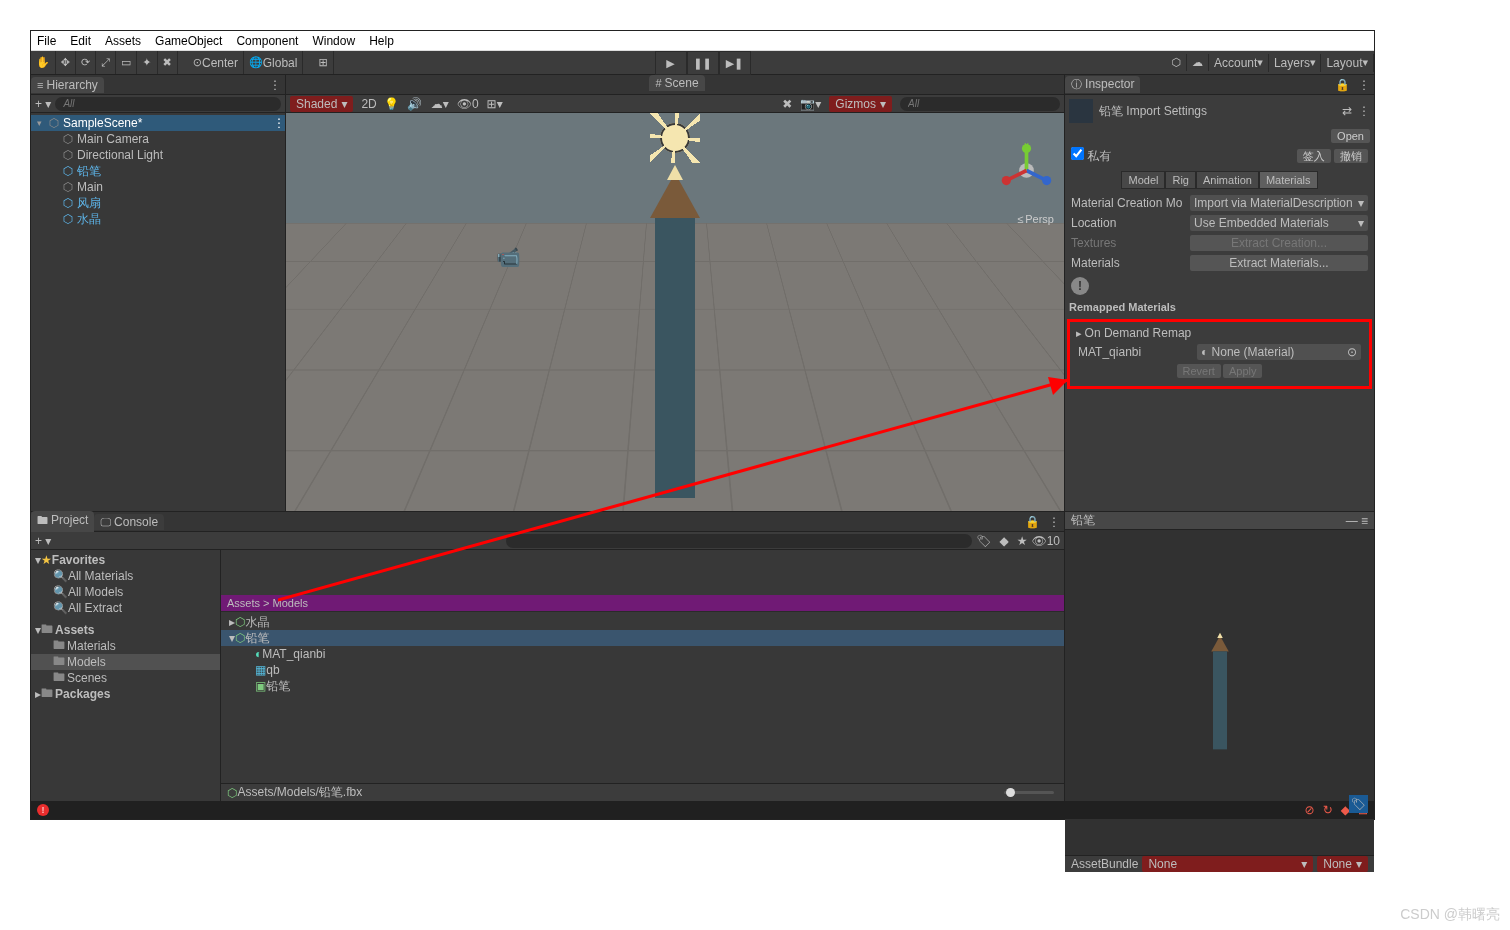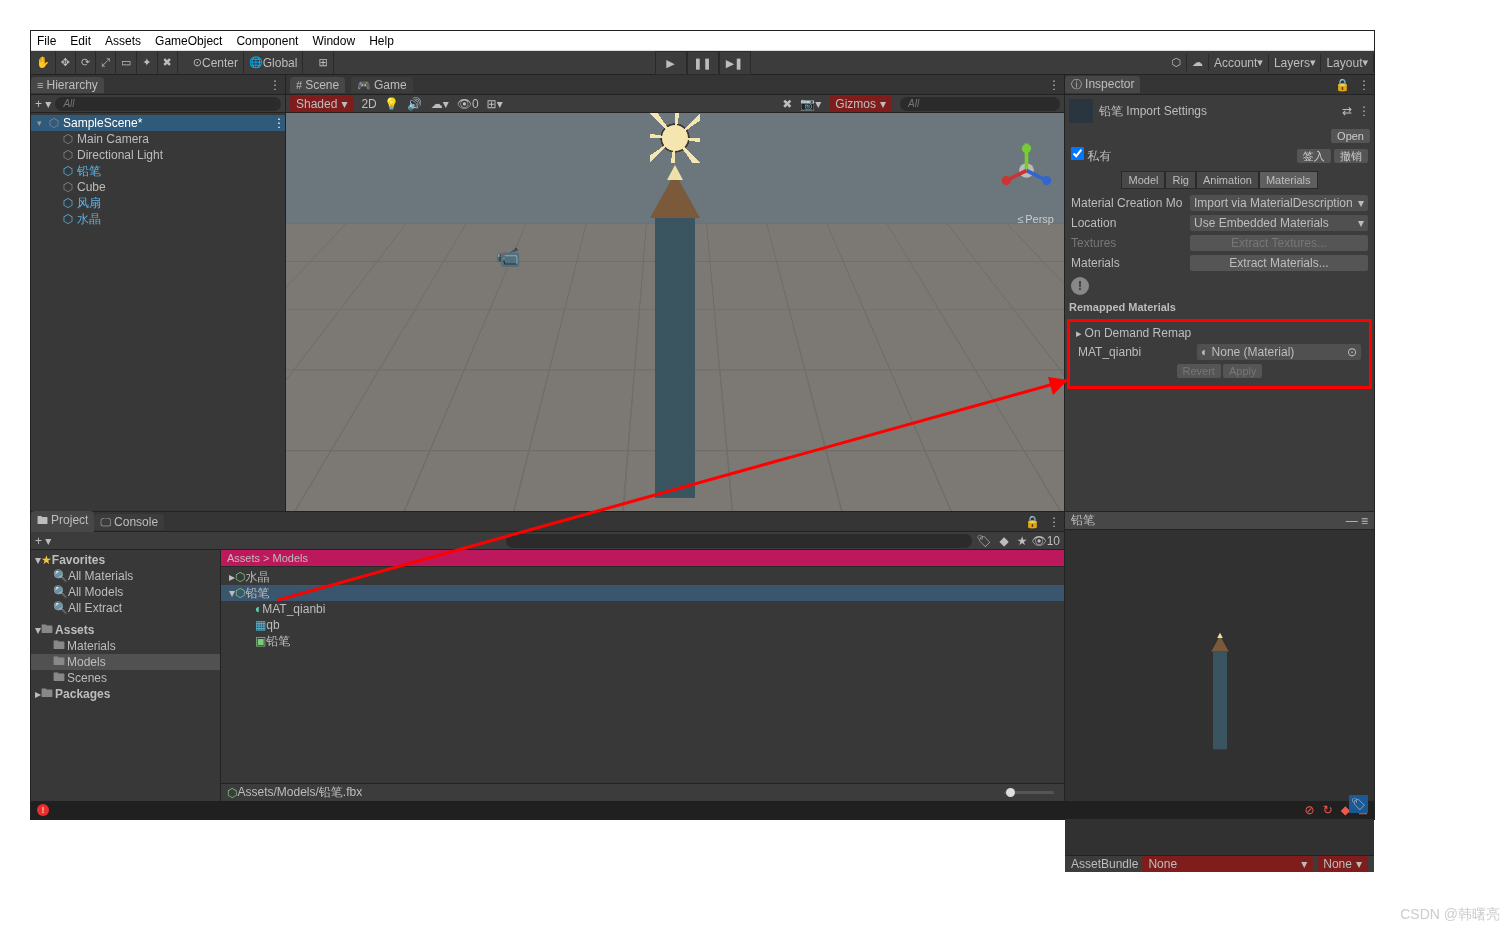--- a/index.html
+++ b/index.html
@@ -19,21 +19,21 @@
 .panel-tab.sel { background:#474747; }
 .panel-header { height:18px; background:#3c3c3c; display:flex; align-items:center; padding:0 4px; border-bottom:1px solid #222; }
 .panel-header input { flex:1; background:#2b2b2b; border:none; border-radius:8px; height:14px; color:#999; padding:0 8px; font-size:10px; font-style:italic; }
 .tree { flex:1; background:#383838; overflow:auto; padding:2px 0; }
 .tree-row { display:flex; align-items:center; height:16px; padding-left:6px; color:#bdbdbd; }
 .tree-row.sel { background:#2f5a7a; color:#fff; }
 .tree-row .arrow { width:10px; font-size:9px; color:#999; }
 .tree-row .ico { width:14px; height:12px; margin-right:2px; color:#8a8a8a; display:flex; align-items:center; justify-content:center; }
 .blue { color:#5db4e8 !important; }
 .center { flex:1; display:flex; flex-direction:column; }
-.scene-tabs { height:20px; background:#353535; display:flex; align-items:center; gap:6px; padding-left:4px; border-bottom:1px solid #222; }
+.scene-tabs { height:20px; background:#353535; display:flex; align-items:center; gap:6px; padding-left:4px; border-bottom:1px solid #222;flex-direction:column; }
 .scene-toolbar { height:18px; background:#3c3c3c; display:flex; align-items:center; padding:0 4px; gap:8px; border-bottom:1px solid #222; font-size:11px; }
 .drop { background:#7f1d1d; padding:1px 6px; border-radius:2px; display:flex; align-items:center; gap:4px; }
 .scene { flex:1; position:relative; background:linear-gradient(#6b777c 0%,#6b777c 30%,#7d7a77 31%,#7d7a77 100%); overflow:hidden; }
 .floor { position:absolute; top:110px; left:0; right:0; bottom:0; background:#7c7975; 
   background-image:linear-gradient(#716e6a 1px,transparent 1px),linear-gradient(90deg,#716e6a 1px,transparent 1px);
   background-size:60px 60px; transform:perspective(500px) rotateX(55deg); transform-origin:top center; }
 .pencil { position:absolute; left:50%; top:60px; transform:translateX(-50%); }
 .pencil-tip { width:0; height:0; border-left:25px solid transparent; border-right:25px solid transparent; border-bottom:45px solid #7a5a3a; }
 .pencil-tip::before { content:''; position:absolute; left:50%; top:-8px; transform:translateX(-50%); border-left:8px solid transparent; border-right:8px solid transparent; border-bottom:15px solid #efdfa8; }
 .pencil-body { width:40px; height:280px; background:#3a5560; margin-left:5px; }
@@ -65,21 +65,21 @@
 .actionbtns { display:flex; justify-content:center; padding:2px 4px; gap:2px; }
 .actionbtns .btn { color:#777; }
 .bottom-panels { display:flex; height:290px; border-top:1px solid #222; }
 .project { flex:1; display:flex; flex-direction:column; }
 .proj-body { flex:1; display:flex; }
 .proj-tree { width:190px; border-right:1px solid #222; overflow:auto; padding:2px 0; background:#383838; }
 .proj-tree .row { display:flex; align-items:center; padding:0 4px; height:16px; }
 .proj-tree .row.sel { background:#515151; }
 .proj-tree .fold { color:#888; margin-right:2px; }
 .proj-list { flex:1; display:flex; flex-direction:column; }
-.proj-crumbs { background:#be185d; padding:2px 6px; font-size:11px; color:#bdbdbd; border-bottom:1px solid #2a2a2a; }
+.proj-crumbs { background:#701a75; padding:2px 6px; font-size:11px; color:#bdbdbd; border-bottom:1px solid #2a2a2a;margin-top:45px; }
 .proj-items { flex:1; background:#383838; padding:2px 0; }
 .proj-items .prow { display:flex; align-items:center; height:16px; padding:0 6px; }
 .proj-items .prow.sel { background:#3a556e; }
 .proj-foot { background:#3c3c3c; height:18px; display:flex; align-items:center; padding:0 6px; border-top:1px solid #222; font-size:11px; }
 .preview { width:310px; border-left:1px solid #222; display:flex; flex-direction:column; }
 .prev-head { background:#474747; height:18px; display:flex; align-items:center; padding:0 6px; border-bottom:1px solid #222; }
 .prev-body { flex:1; background:#313131; display:flex; align-items:center; justify-content:center; }
 .prev-foot { background:#3c3c3c; height:20px; display:flex; align-items:center; padding:0 6px; gap:4px; border-top:1px solid #222; }
 .status { height:18px; background:#202020; display:flex; align-items:center; padding:0 6px; color:#ed5a4a; font-size:11px; }
 .status .err { width:12px; height:12px; background:#eb2d2d; border-radius:50%; margin-right:4px; color:#fff; font-size:9px; text-align:center; line-height:12px; }
@@ -155,21 +155,21 @@
         <div class="tree-row" style="padding-left:30px;">
             <span class="ico">⬡</span>
             <span>Directional Light</span>
           </div>
         <div class="tree-row blue" style="padding-left:30px;">
             <span class="ico blue">⬡</span>
             <span>铅笔</span>
           </div>
         <div class="tree-row" style="padding-left:30px;">
             <span class="ico">⬡</span>
-            <span>Cube</span>
+            <span>Main</span>
           </div>
         <div class="tree-row blue" style="padding-left:30px;">
             <span class="ico blue">⬡</span>
             <span>风扇</span>
           </div>
         <div class="tree-row blue" style="padding-left:30px;">
             <span class="ico blue">⬡</span>
             <span>水晶</span>
           </div>
       </div>
@@ -252,21 +252,21 @@
         </div>
       <div class="field">
           <span class="lbl">Location</span>
           <span class="val">
             <span>Use Embedded Materials</span>
             <span>▾</span>
           </span>
         </div>
       <div class="field">
           <span class="lbl" style="color:#777;">Textures</span>
-          <span class="btnwide" style="color:#777;">Extract Textures...</span>
+          <span class="btnwide" style="color:#777;">Extract Creation...</span>
         </div>
       <div class="field">
           <span class="lbl">Materials</span>
           <span class="btnwide">Extract Materials...</span>
         </div>
       <div class="info-row">
           <span class="iicon">!</span>
         </div>
       <div class="sec-head" style="font-weight:bold;">Remapped Materials</div>
       <div class="redbox">

